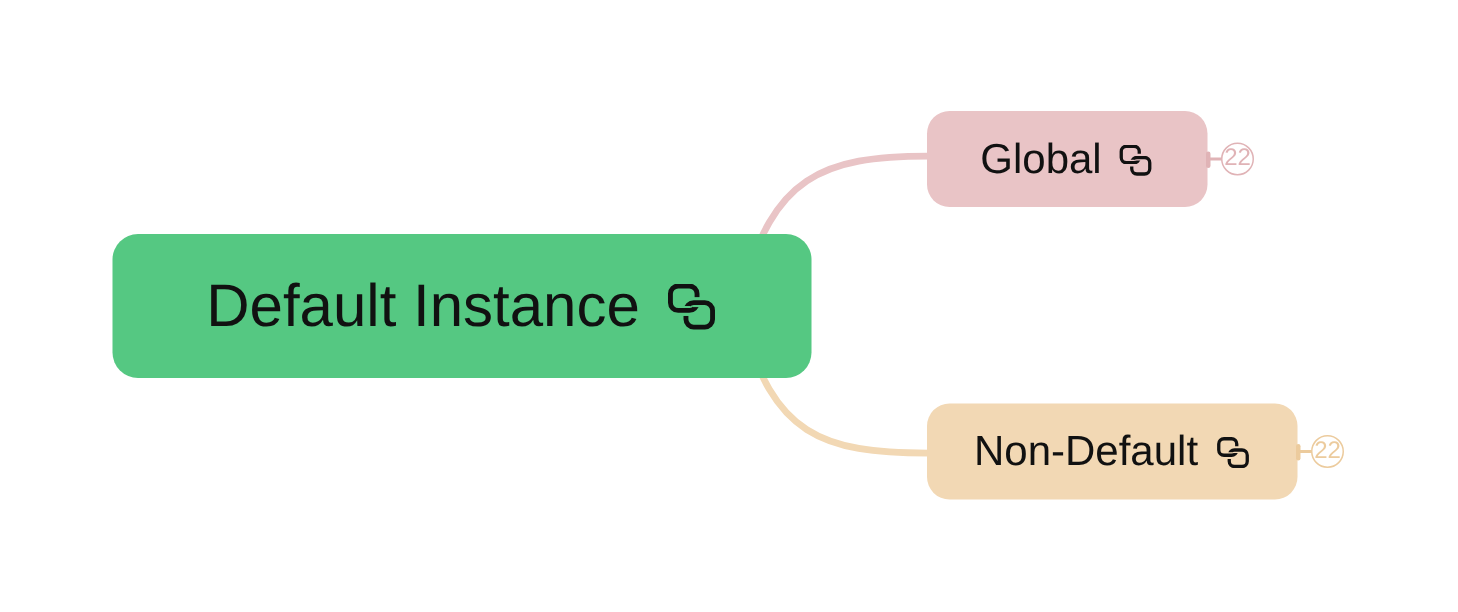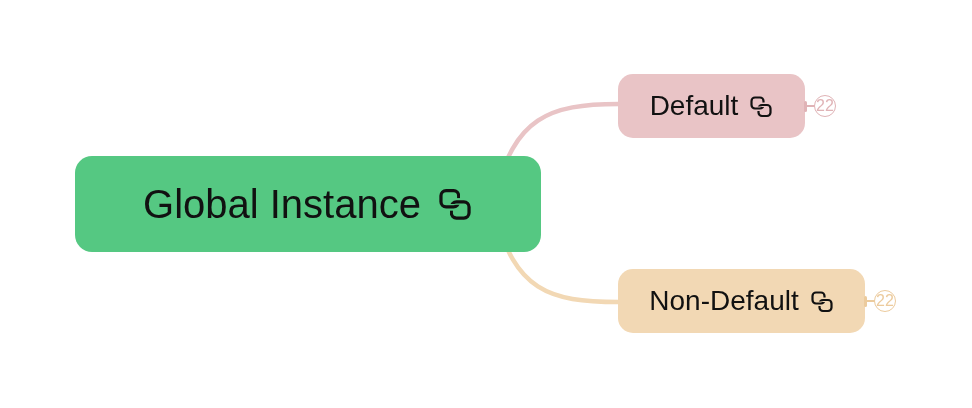--- a/index.html
+++ b/index.html
@@ -73,41 +73,41 @@
 <body>
 
 <div class="canvas">
 
   <svg class="edges" width="972" height="408" viewBox="0 0 972 408">
     <path d="M 495 195 C 515 118 548 104 619 104" fill="none" stroke="#e9c4c6" stroke-width="4.5" stroke-linecap="round"></path>
     <path d="M 495 213 C 515 290 548 302 619 302" fill="none" stroke="#f2d8b4" stroke-width="4.5" stroke-linecap="round"></path>
   </svg>
 
   <div class="node node-root">
-    <span>Global Instance</span>
+    <span>Default Instance</span>
     <span class="icon">
       <svg width="36" height="34" viewBox="0 0 24 23">
         <defs>
           <mask id="mA1">
               <rect width="24" height="23" fill="#fff"></rect>
               <rect x="12.5" y="7.5" width="4.5" height="4.5" fill="#000"></rect>
             </mask>
           <mask id="mB1">
               <rect width="24" height="23" fill="#fff"></rect>
               <rect x="8" y="11.5" width="3.5" height="4.5" fill="#000"></rect>
             </mask>
         </defs>
         <rect x="2.5" y="2.5" width="12" height="11" rx="3.5" fill="none" stroke="#111" stroke-width="2.2" mask="url(#mA1)"></rect>
         <rect x="9.5" y="10" width="12" height="11" rx="3.5" fill="none" stroke="#111" stroke-width="2.2" mask="url(#mB1)"></rect>
       </svg>
     </span>
   </div>
 
   <div class="node node-child node-default">
-    <span>Default</span>
+    <span>Global</span>
     <span class="icon">
       <svg width="24" height="23" viewBox="0 0 24 23">
         <defs>
           <mask id="mA2">
               <rect width="24" height="23" fill="#fff"></rect>
               <rect x="12.5" y="7.5" width="4.5" height="4.5" fill="#000"></rect>
             </mask>
           <mask id="mB2">
               <rect width="24" height="23" fill="#fff"></rect>
               <rect x="8" y="11.5" width="3.5" height="4.5" fill="#000"></rect>

